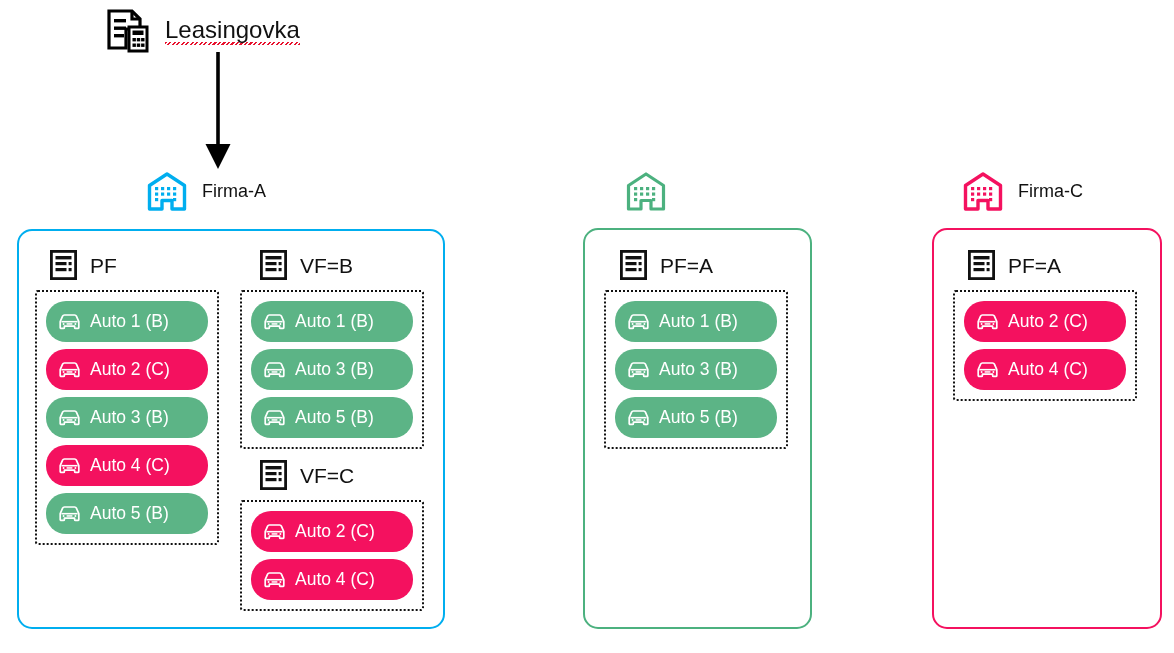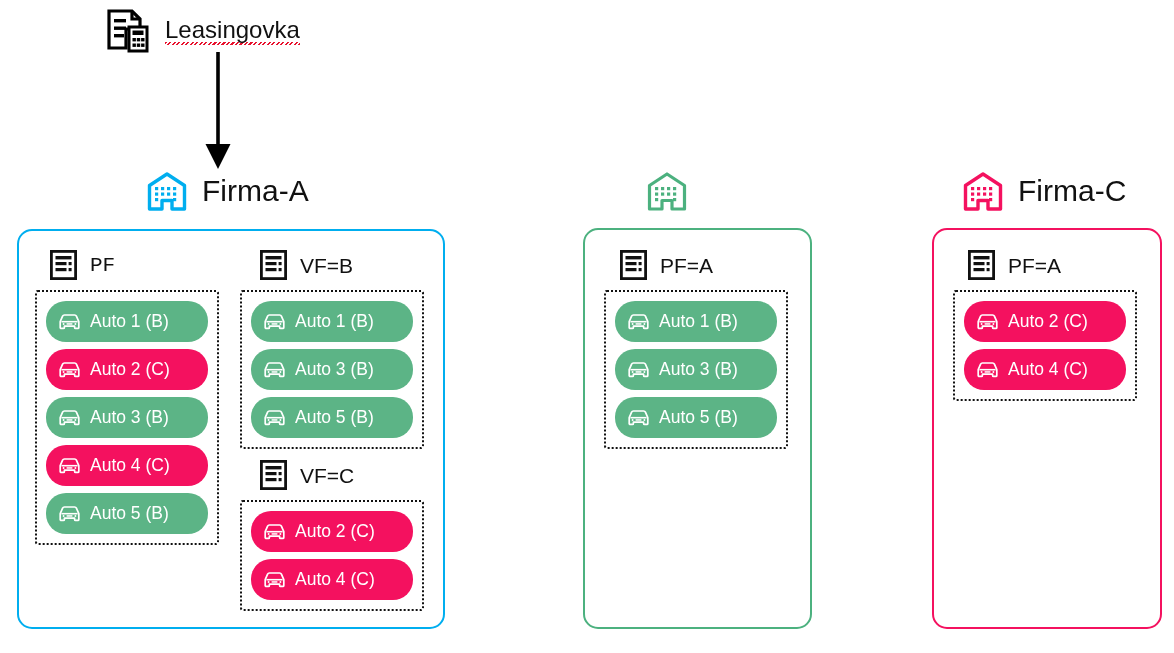--- a/index.html
+++ b/index.html
@@ -19,21 +19,21 @@
     padding-bottom:3px;
     background-image:
       repeating-linear-gradient(135deg,#e8112d 0 1.6px,transparent 1.6px 3.2px);
     background-size:100% 3px;background-repeat:repeat-x;background-position:0 100%;
   }
   #flow-arrow{left:196px;top:52px;width:44px;height:118px;}
 
   
   .firm-header{display:flex;align-items:center;gap:14px;}
   .firm-header .bld{width:42px;height:42px;flex:none;}
-  .firm-header .firm-name{font-size:30px;color:#111;line-height:1;white-space:nowrap;}
+  .firm-header .firm-name{font-size:18px;color:#111;line-height:1;white-space:nowrap;}
   #firm-a-header{left:146px;top:170px;}
   #firm-b-header{left:614px;top:170px;flex-direction:column;}
   #firm-c-header{left:962px;top:170px;}
 
   
   .firm-card{border-radius:15px;background:#fff;box-sizing:border-box;}
   #firm-a-card{left:17px;top:229px;width:428px;height:400px;border:2.6px solid #00AEEF;}
   #firm-b-card{left:583px;top:228px;width:229px;height:401px;border:2.2px solid #4CB17F;}
   #firm-c-card{left:932px;top:228px;width:230px;height:401px;border:2.4px solid #F4115F;}
 
@@ -54,21 +54,21 @@
     border-radius:20px;height:41px;padding:0 17px 0 12px;
     box-sizing:border-box;white-space:nowrap;
   }
   .car-pill .car{width:23px;height:18px;flex:none;}
   .car-pill .plabel{font-size:17.5px;color:#fff;line-height:1;}
   .c-green{background:#5CB486;}
   .c-pink {background:#F4115F;}
   .c-blue {background:#00AEEF;}
 
   
-  #sec-pf-head{left:50px;top:250px;font-family:Liberation Mono, monospace;}
+  #sec-pf-head{left:50px;top:250px;}
   #grp-pf{left:35px;top:290px;width:184px;}
   #sec-vfb-head{left:260px;top:250px;}
   #grp-vfb{left:240px;top:290px;width:184px;}
   #sec-vfc-head{left:260px;top:460px;}
   #grp-vfc{left:240px;top:500px;width:184px;}
   
   #sec-pfa-b-head{left:620px;top:250px;}
   #grp-pfa-b{left:604px;top:290px;width:184px;}
   
   #sec-pfa-c-head{left:968px;top:250px;}

